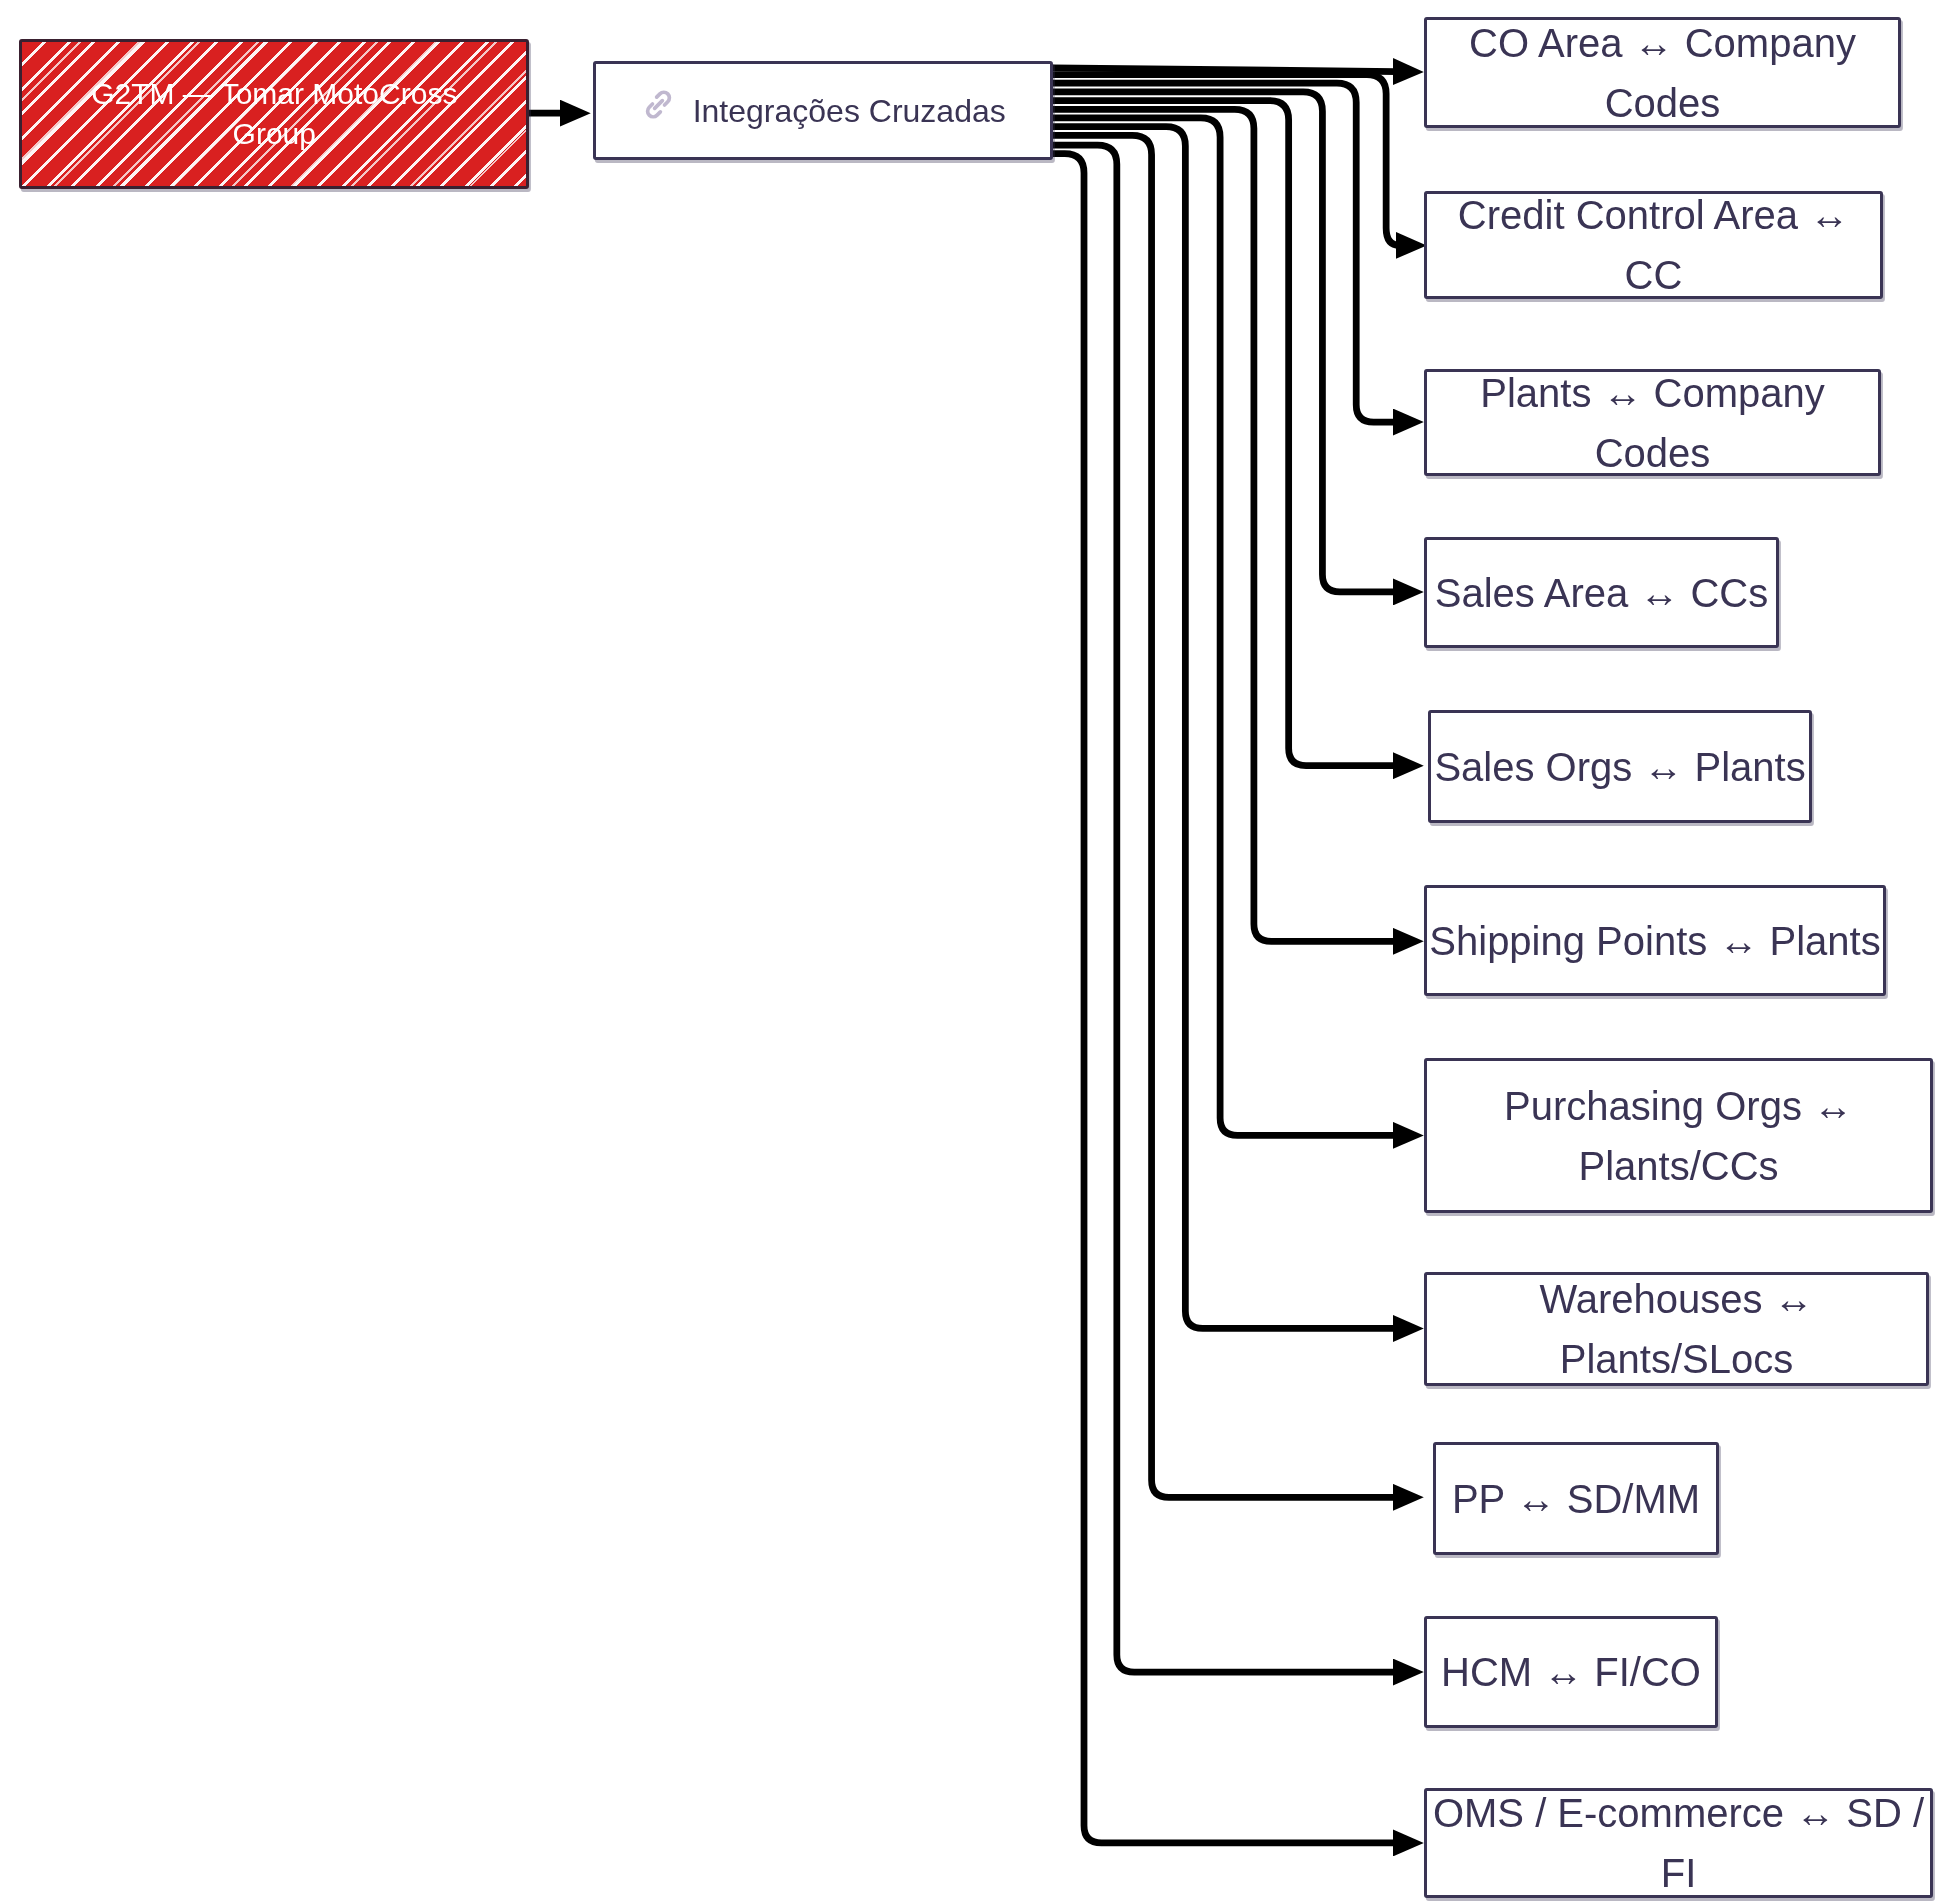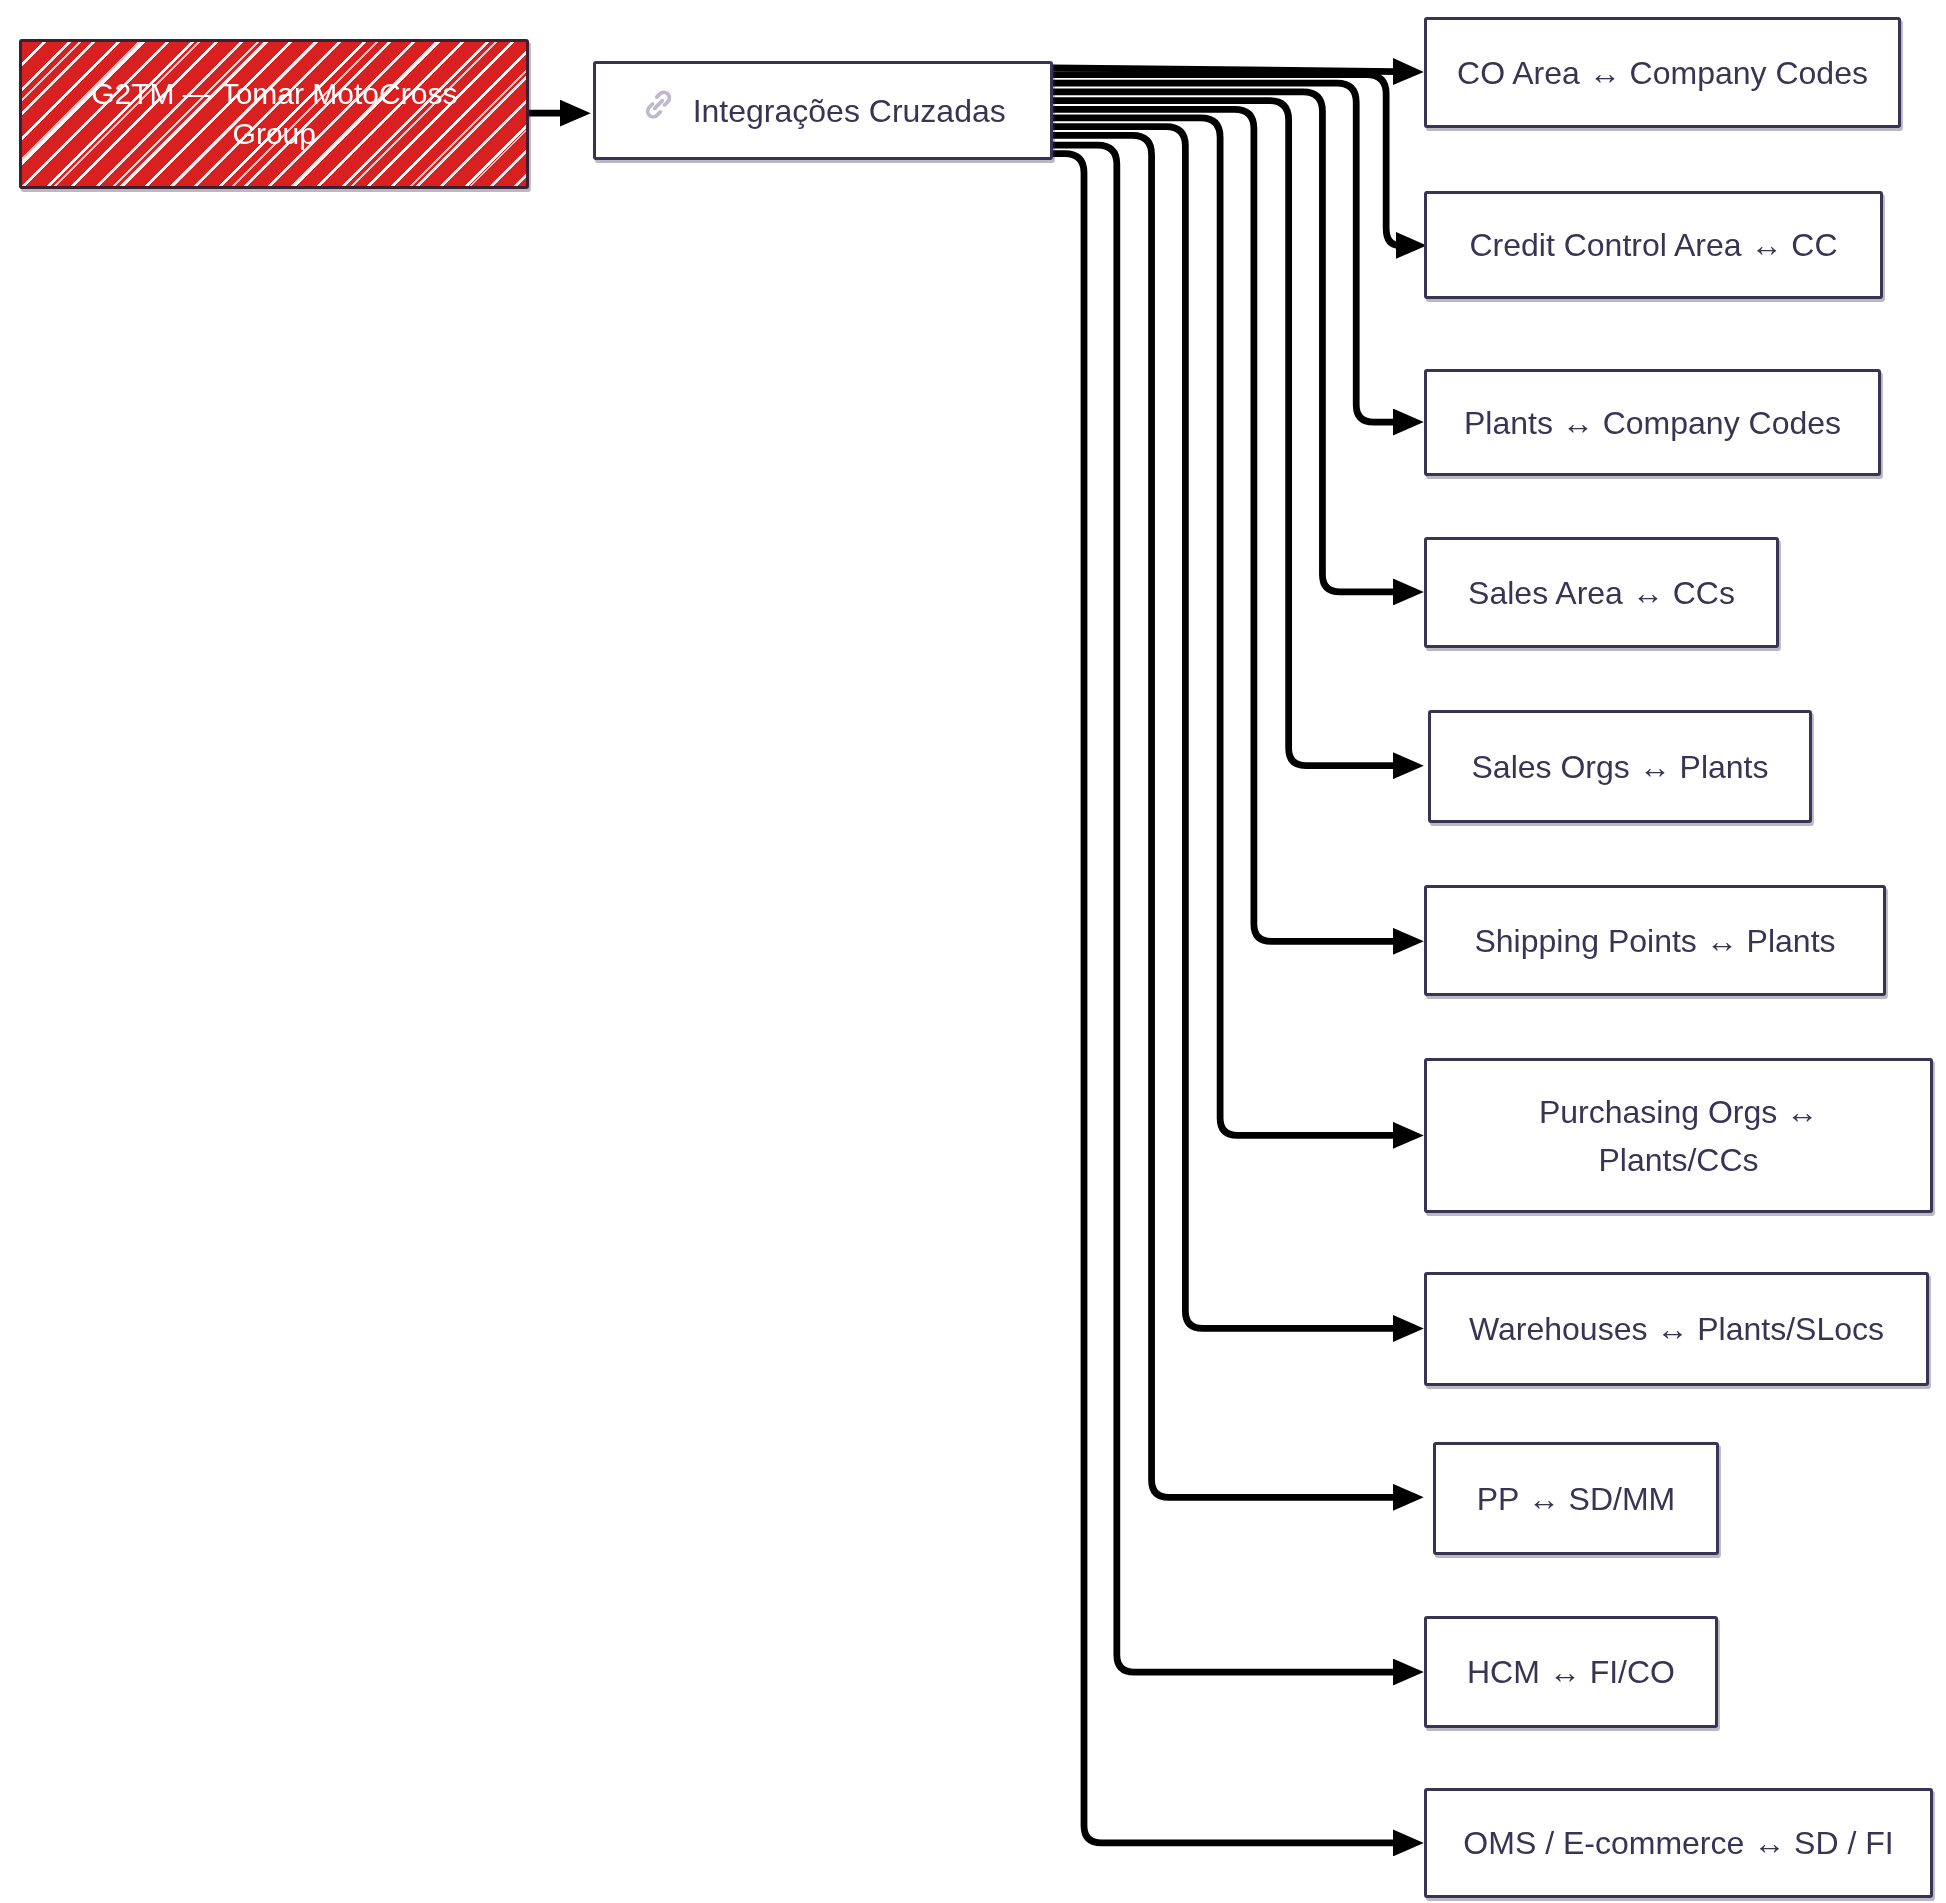--- a/index.html
+++ b/index.html
@@ -26,21 +26,21 @@
     position: absolute;
     box-sizing: border-box;
     background: #ffffff;
     border: 3.9px solid #3a3454;
     border-radius: 2.9px;
     color: #3a3454;
     display: flex;
     align-items: center;
     justify-content: center;
     text-align: center;
-    font-size: 32px;
+    font-size: 40px;
     line-height: 1.5;
     box-shadow: 1.9px 2.9px 0 rgba(58,52,84,0.35);
   }
   .node.root {
     background-color: #d92020;
     background-image:
       repeating-linear-gradient(135deg, rgba(255,255,255,0) 0 14.5px, rgba(255,255,255,0.95) 14.5px 17.4px),
       repeating-linear-gradient(135deg, rgba(255,255,255,0) 0 40px, rgba(255,255,255,0.75) 40px 42px);
     border-color: #3a2030;
     color: #ffffff;

